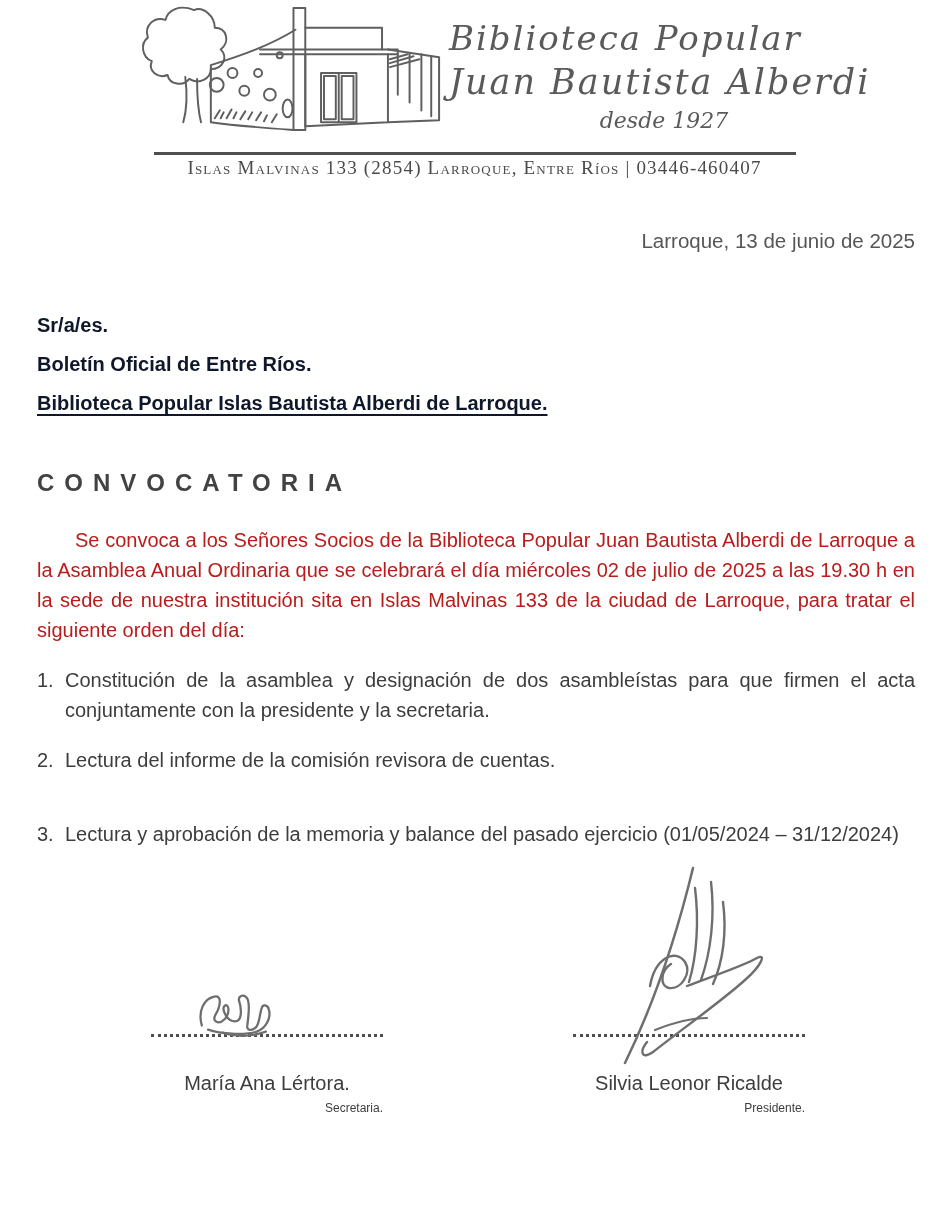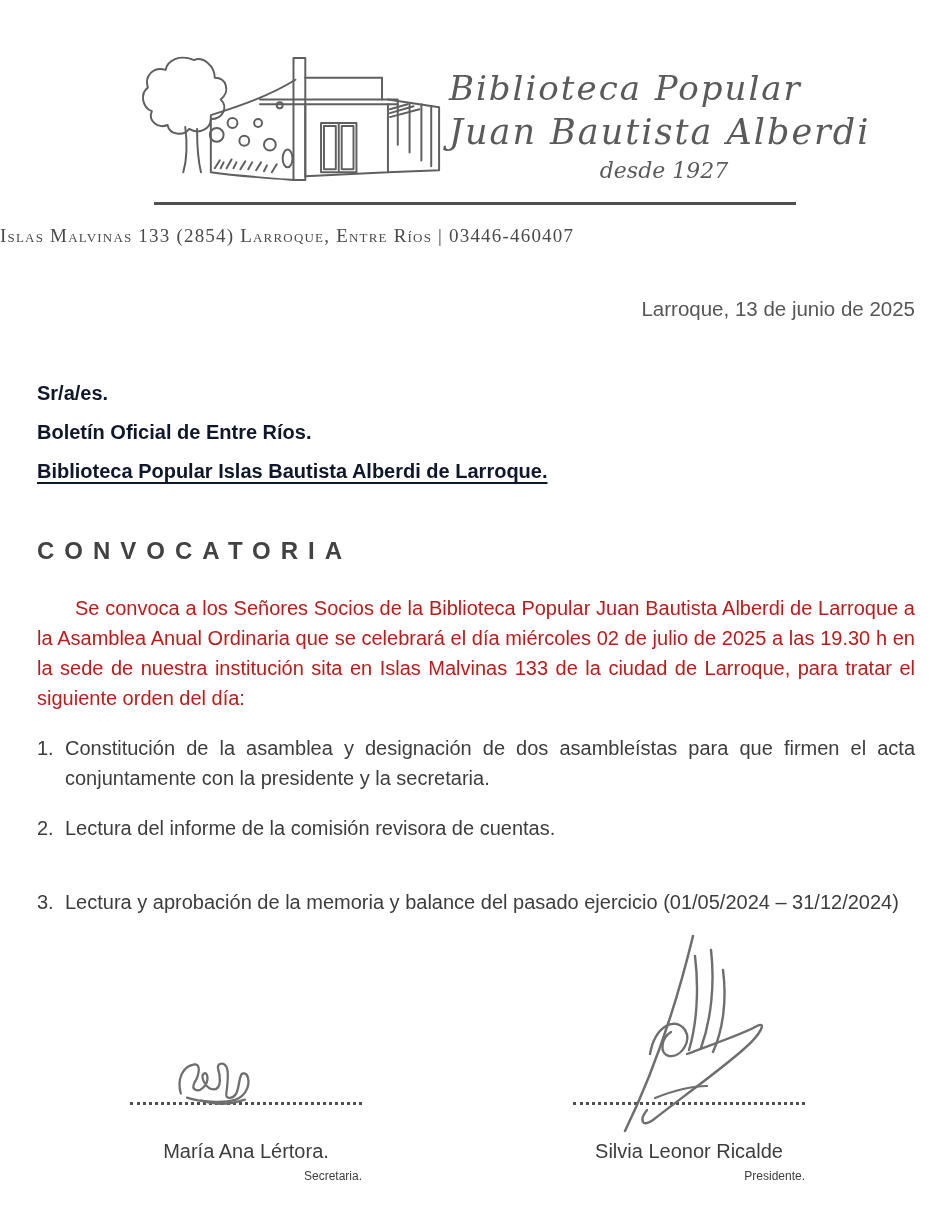--- a/index.html
+++ b/index.html
@@ -10,21 +10,20 @@
     height: 1207px;
     margin: 0 auto;
     background: #ffffff;
     overflow: hidden;
     font-family: "Liberation Sans", sans-serif;
     color: #3d3d3d;
   }
 
   
   .letterhead {
-    padding-top: 50px;
     display: flex;
     justify-content: center;
     align-items: flex-start;
     gap: 4px;
   }
   .logo-svg { display: block; }
   .lh-text {
     padding-top: 16px;
     width: 360px;
   }
@@ -46,22 +45,22 @@
     text-align: center;
     padding-left: 70px;
     margin-top: 4px;
   }
   .lh-rule {
     width: 642px;
     margin: 4px auto 0 auto;
     border-top: 3px solid #4f4f4f;
   }
   .lh-address {
-    margin-top: 20px;
-    text-align: left;
+    margin-top: 2px;
+    text-align: center;
     font-family: "Liberation Serif", serif;
     font-variant: small-caps;
     font-size: 19px;
     letter-spacing: 1.2px;
     color: #4a4a4a;
   }
 
   
   .date-line {
     margin-top: 50px;
@@ -105,20 +104,21 @@
   .agenda-item .num { width: 28px; flex: 0 0 28px; }
   .agenda-item .txt { flex: 1; text-align: justify; }
   .agenda-item.i1 { margin-bottom: 20px; }
   .agenda-item.i2 { margin-bottom: 44px; }
 
   
   .sig-row {
     display: flex;
     justify-content: space-between;
     padding: 0 144px 0 130px;
+    margin-left: 21px;
   }
   .sig-block { width: 232px; position: relative; }
   .sig-area { height: 185px; position: relative; }
   .sig-svg { position: absolute; }
   .sig-svg.left-sig { bottom: -8px; left: 40px; }
   .sig-svg.right-sig { bottom: -34px; left: 22px; }
   .dotline { border-top: 3px dotted #4e4e4e; }
   .sig-name {
     margin-top: 34px;
     text-align: center;

